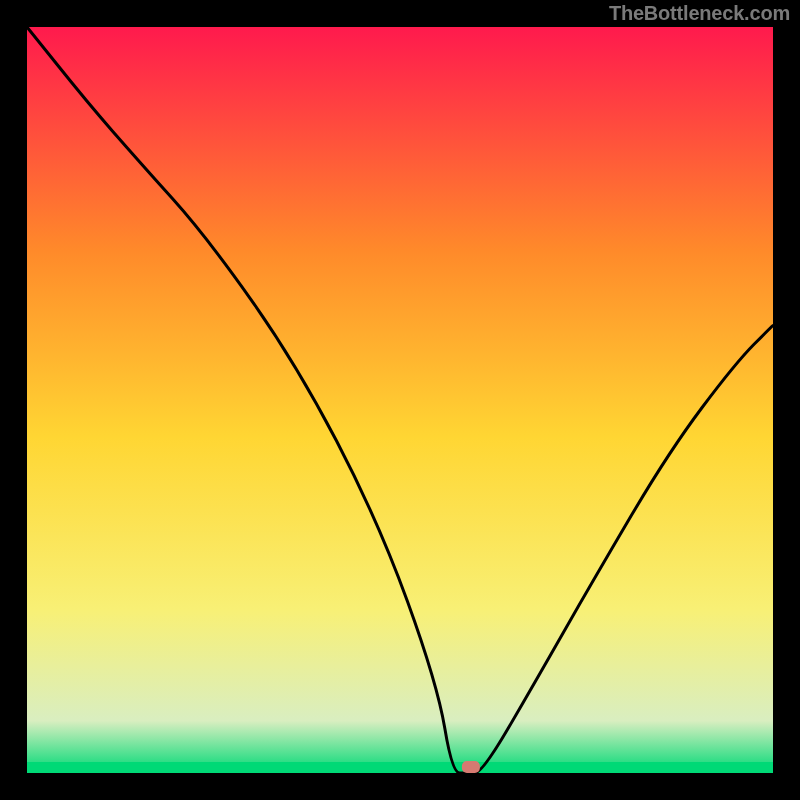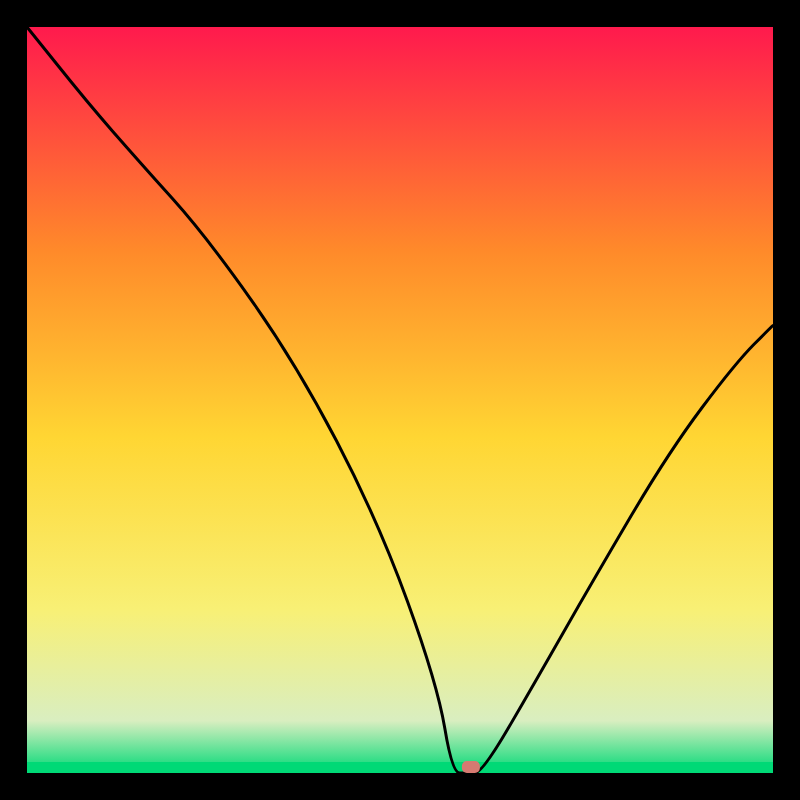--- a/index.html
+++ b/index.html
@@ -37,20 +37,21 @@
   }
   .plot svg {
     display: block;
   }
 </style>
 </head>
 <body>
 
 <div class="frame">
 
+  <div class="watermark">TheBottleneck.com</div>
 
   <div class="plot">
     <svg id="plot-svg" width="746" height="746" viewBox="0 0 746 746">
       <defs>
         <linearGradient id="bg-grad" x1="0" y1="0" x2="0" y2="1">
           <stop id="g0" offset="0%" stop-color="#ff1a4d"></stop>
           <stop id="g1" offset="30%" stop-color="#ff8a2a"></stop>
           <stop id="g2" offset="55%" stop-color="#ffd633"></stop>
           <stop id="g3" offset="78%" stop-color="#f8f075"></stop>
           <stop id="g4" offset="93%" stop-color="#d9eec0"></stop>

